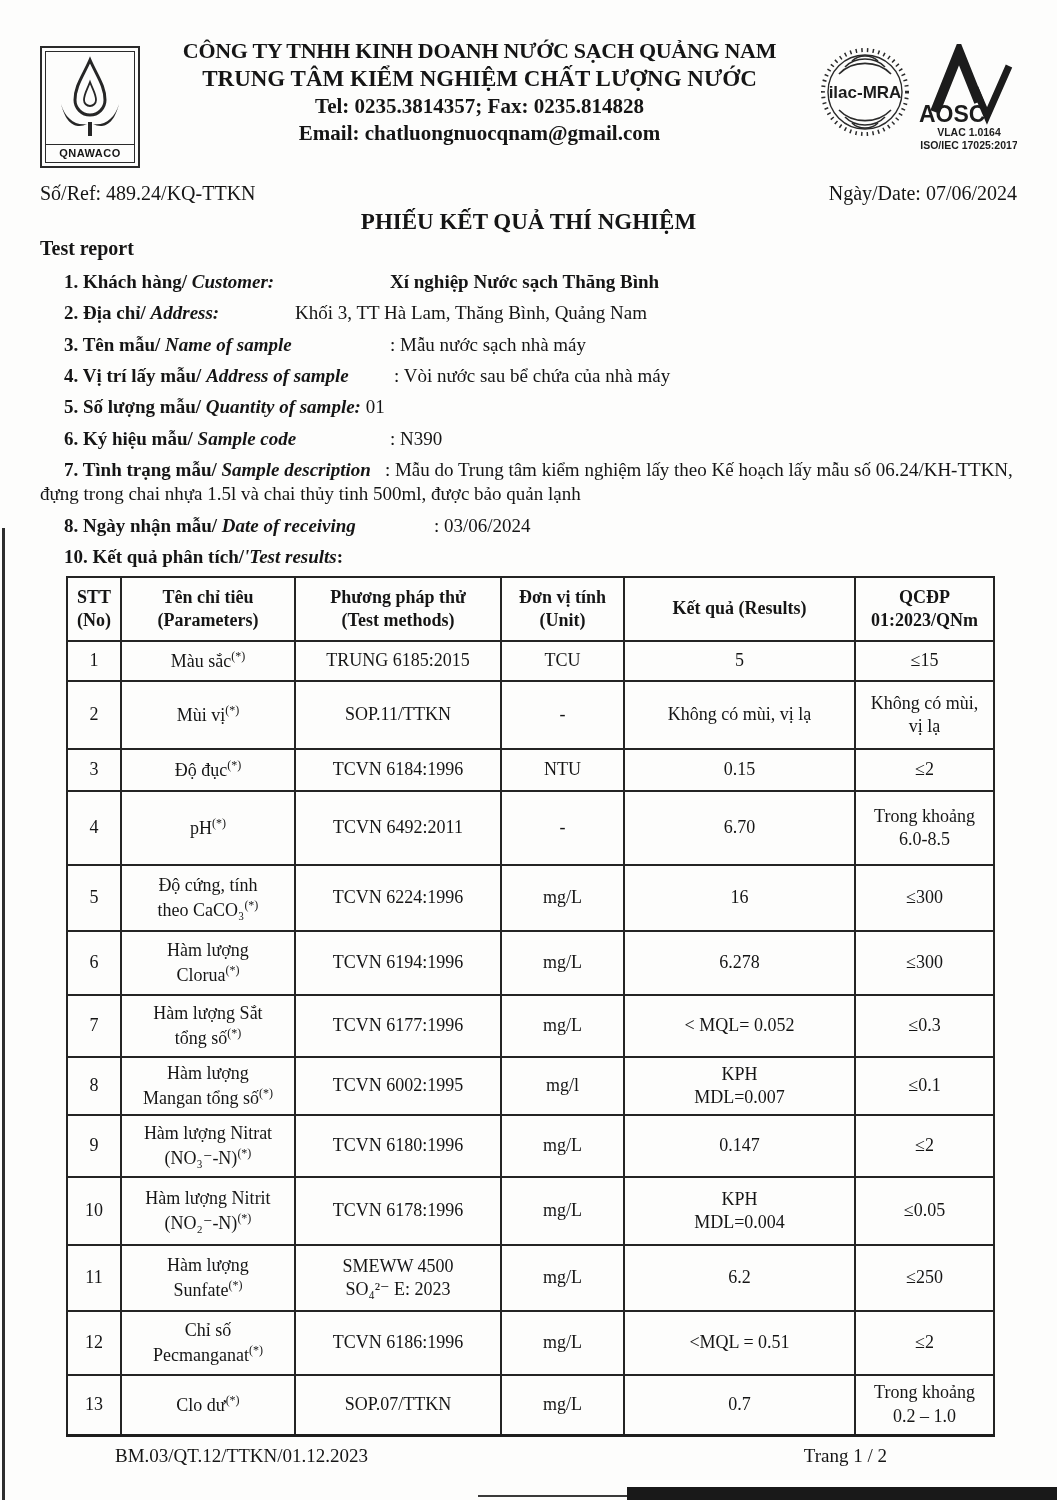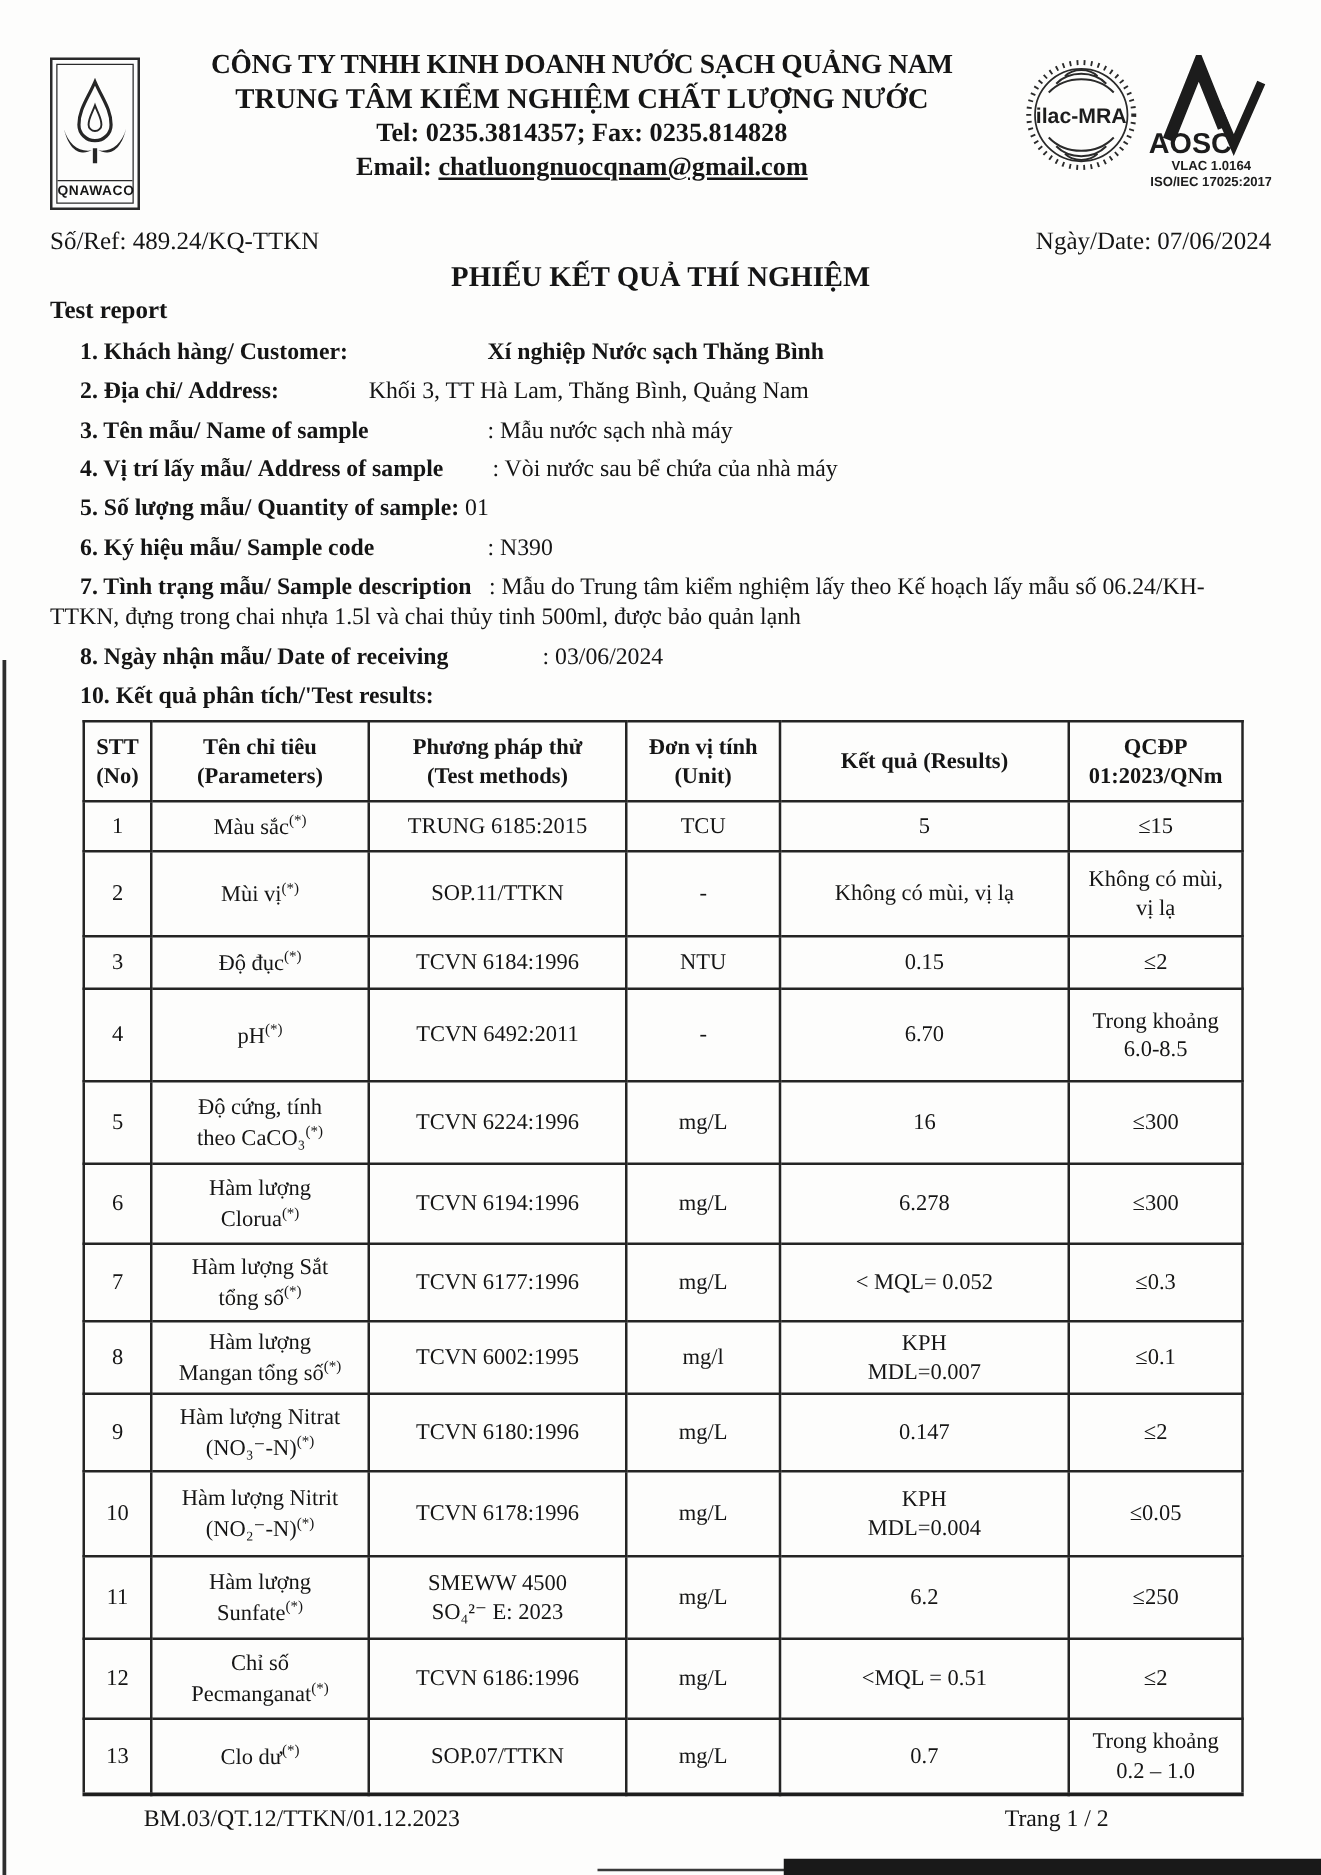--- a/index.html
+++ b/index.html
@@ -6,43 +6,43 @@
   body { background:#e8e8e8; }
   .page {
     position:relative; width:1057px; height:1500px; margin:0 auto;
     background:#fdfdfc; color:#151515; overflow:hidden;
     font-family:"Liberation Serif","DejaVu Serif",serif;
   }
   .content { padding:38px 40px 0 40px; }
 
   
   .hdr { display:flex; align-items:flex-start; }
-  .stamp { width:72px; height:122px; border:2px solid #2a2a2a; padding:3px; margin-top:8px; flex:0 0 auto; }
+  .stamp { width:100px; height:122px; border:2px solid #2a2a2a; padding:3px; margin-top:8px; flex:0 0 auto; }
   .stamp-inner { width:100%; height:100%; border:1.5px solid #2a2a2a; display:flex; flex-direction:column; }
   .stamp-art { flex:1; display:flex; align-items:center; justify-content:center; }
   .stamp-band { border-top:1.5px solid #2a2a2a; text-align:center; font-size:11px; font-weight:bold; letter-spacing:.5px; padding:2px 0 3px; font-family:"Liberation Sans",sans-serif; }
   .hdr-center { flex:1; text-align:center; padding:0 6px; }
   .h-company { font-size:22px; font-weight:bold; letter-spacing:-0.3px; white-space:nowrap; }
   .h-centre  { font-size:23px; font-weight:bold; margin-top:2px; }
   .h-addr    { font-size:21px; font-weight:bold; margin-top:2px; }
   .h-tel     { font-size:21px; font-weight:bold; margin-top:2px; }
   .h-email   { font-size:21px; font-weight:bold; margin-top:2px; }
-  .u { text-decoration:underline; }
+  .u { }
   .hdr-right { flex:0 0 auto; display:flex; align-items:flex-start; gap:6px; margin-top:6px; }
 
   
   .ref-row { display:flex; justify-content:space-between; font-size:20px; margin-top:14px; }
   .title { text-align:center; font-size:23px; font-weight:bold; margin-top:4px; }
   .subtitle { text-align:left; font-size:20px; font-weight:bold; margin-top:2px; }
 
   
   .info { margin-top:10px; font-size:19px; }
   .info-item { margin:0 0 7px 24px; line-height:1.28; }
   .info-item b { font-weight:bold; }
-  .bi { font-weight:bold; }
+  .bi { font-weight:bold; font-style:italic; }
   .lbl { display:inline-block; }
   .lw330 { min-width:330px; }
   .lw231 { min-width:231px; }
   .lw326 { min-width:326px; }
   .lw370 { min-width:370px; }
   .vbold { font-weight:bold; }
   .wrap-item { margin-left:0; text-indent:24px; }
   .gap-sm { display:inline-block; width:14px; }
 
   

